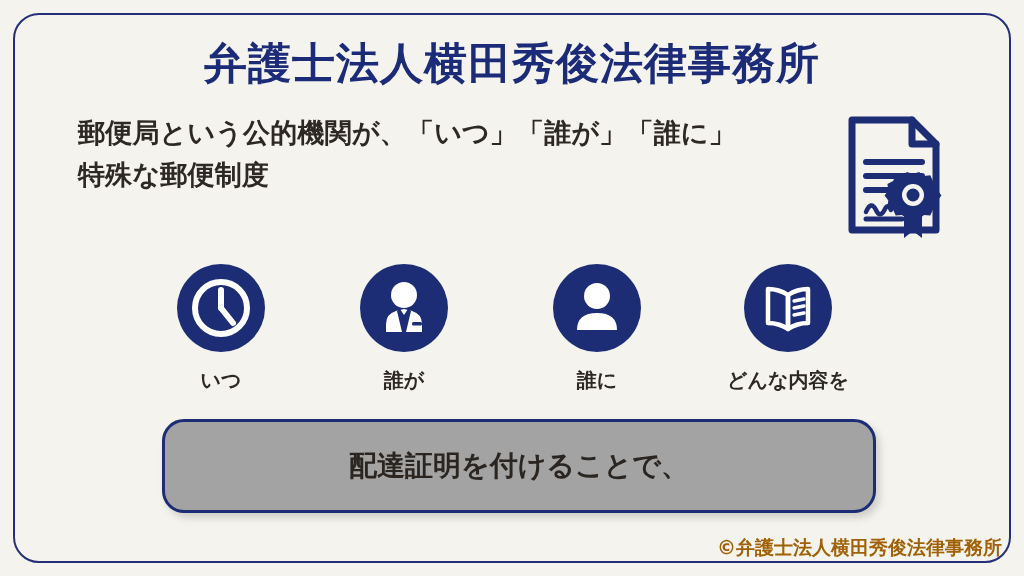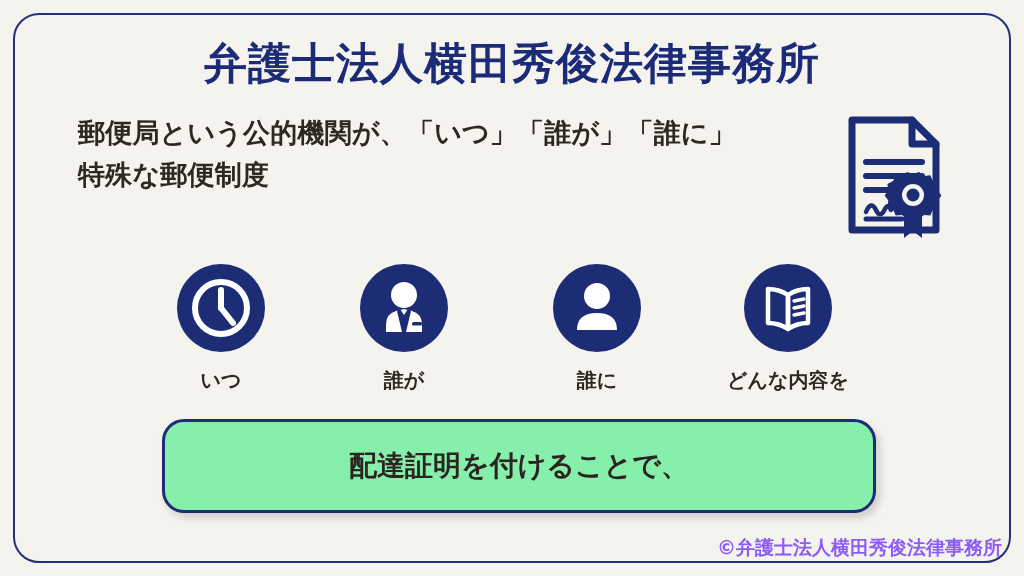--- a/index.html
+++ b/index.html
@@ -120,21 +120,21 @@
 
   
   #callout {
     position: absolute;
     left: 162px;
     top: 419px;
     width: 714px;
     height: 94px;
     border: 3px solid #1d2d75;
     border-radius: 22px;
-    background: #86efac;
+    background: #a3a3a3;
     box-sizing: border-box;
     box-shadow: 4px 5px 7px rgba(120,115,105,0.28);
     display: flex;
     flex-direction: column;
     align-items: center;
     justify-content: center;
   }
   #callout .cline {
     display: block;
     font-size: 28px;
@@ -146,21 +146,21 @@
   }
 
   
   #footer-credit {
     position: absolute;
     right: 22px;
     top: 535px;
     font-size: 19px;
     line-height: 24px;
     font-weight: 700;
-    color: #8b5cf6;
+    color: #a16207;
     white-space: nowrap;
   }
 </style>
 </head>
 <body>
 
 <div id="slide">
 
   <div id="outer-frame"></div>
 

